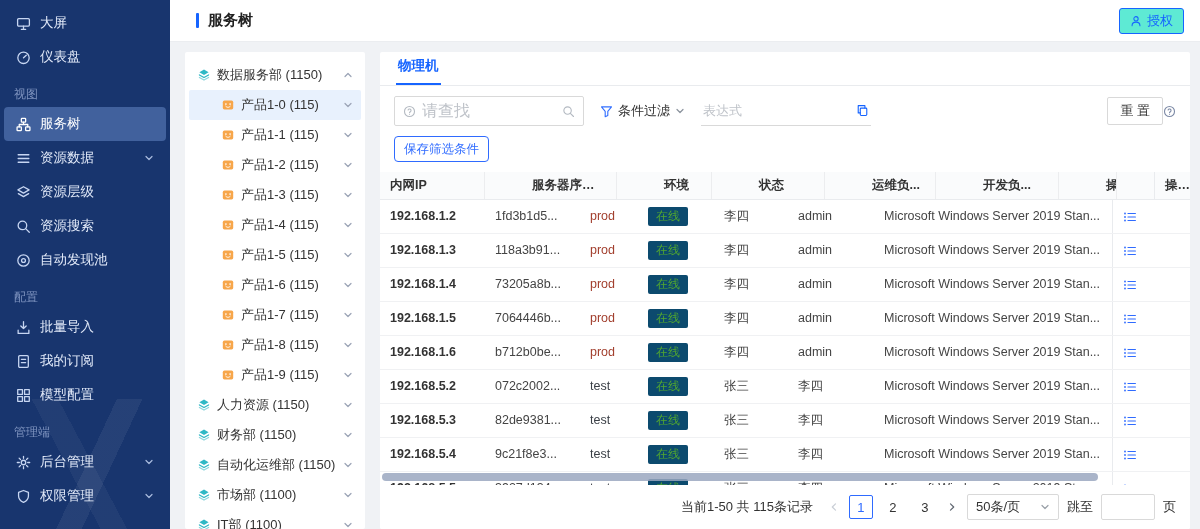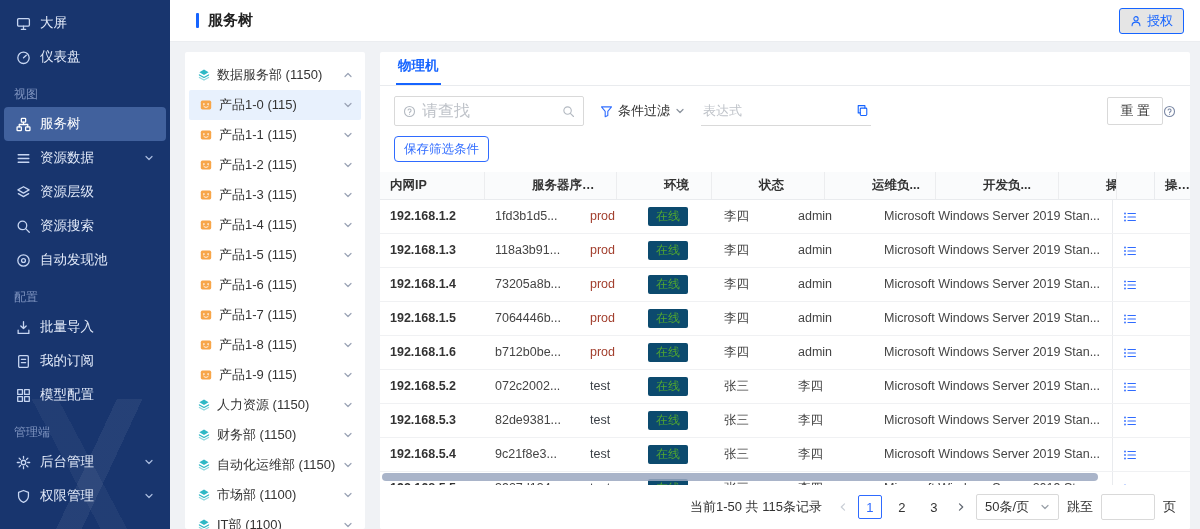--- a/index.html
+++ b/index.html
@@ -29,29 +29,29 @@
   .side-item.active .s-icon { color:#ffffff; }
   .side-item .s-chev { margin-left:auto; width:10px; height:10px; color:#aabcde; display:inline-flex; flex:0 0 10px; }
   .side-item .s-chev svg { width:10px; height:10px; }
   .side-section { padding:12px 14px 4px; font-size:12px; color:#7e93bf; }
 
   
   .main { flex:1; display:flex; flex-direction:column; min-width:0; }
   .topbar { height:42px; flex:0 0 42px; background:#fff; border-bottom:1px solid #ebedf0; display:flex; align-items:center; padding:0 16px 0 26px; }
   .title-bar { width:3px; height:15px; background:#1664ff; border-radius:1px; margin-right:9px; }
   .page-title { font-size:15px; font-weight:700; color:#222; }
-  .authorize-btn { margin-left:auto; display:flex; align-items:center; gap:5px; height:26px; padding:0 10px; border:1px solid #1664ff; border-radius:3px; color:#1664ff; background:#e5e5e5; font-size:13px; cursor:pointer; }
+  .authorize-btn { margin-left:auto; display:flex; align-items:center; gap:5px; height:26px; padding:0 10px; border:1px solid #1664ff; border-radius:3px; color:#1664ff; background:#5eead4; font-size:13px; cursor:pointer; }
   .authorize-btn .icn svg { width:12px; height:12px; }
 
   .content { flex:1; display:flex; min-height:0; }
 
   
   .tree-panel { width:180px; flex:0 0 180px; background:#fff; border-radius:2px; margin:10px 0 0 15px; padding:8px 4px; overflow:hidden; }
   .tree-node { display:flex; align-items:center; gap:6px; height:30px; padding:0 8px; border-radius:2px; cursor:pointer; white-space:nowrap; }
-  .tree-node.lvl1 { padding-left:10px; }
+  .tree-node.lvl1 { padding-left:32px; }
   .tree-node.selected { background:#e8f1fd; }
   .t-icon { width:14px; height:14px; flex:0 0 14px; display:inline-flex; }
   .t-icon svg { width:14px; height:14px; }
   .t-label { font-size:13px; color:#333; overflow:hidden; text-overflow:ellipsis; }
   .t-chev { margin-left:auto; width:10px; height:10px; color:#9aa3b5; display:inline-flex; flex:0 0 10px; }
   .t-chev svg { width:10px; height:10px; }
 
   
   .table-card { position:relative; flex:1; min-width:0; background:#fff; border-radius:2px; margin:10px 10px 0 15px; display:flex; flex-direction:column; overflow:hidden; }
   .tabs { height:34px; flex:0 0 34px; border-bottom:1px solid #e9ebee; display:flex; align-items:flex-end; padding:0 16px; }
@@ -99,21 +99,21 @@
 
   
   .hscroll { position:absolute; left:2px; bottom:48px; height:8px; width:716px; background:#9aa7c0; border-radius:4px; opacity:.85; z-index:4; cursor:grab; }
   .pagination { position:absolute; left:0; right:0; bottom:0; height:44px; background:#fff; display:flex; align-items:center; justify-content:flex-end; gap:8px; padding:0 14px; font-size:13px; color:#333; z-index:3; }
   .pg-sum { margin-right:6px; }
   .pg-btn { min-width:24px; height:24px; display:flex; align-items:center; justify-content:center; border-radius:2px; cursor:pointer; background:#fff; border:none; font-size:13px; color:#333; }
   .pg-btn.current { border:1px solid #2f6bff; color:#2f6bff; }
   .pg-arrow { color:#5f6670; cursor:pointer; display:inline-flex; padding:0 2px; }
   .pg-arrow.disabled { color:#c9ced6; }
   .pg-arrow svg { width:10px; height:10px; }
-  .pg-size { display:flex; align-items:center; gap:11px; height:26px; border:1px solid #d9d9d9; border-radius:2px; padding:0 8px; cursor:pointer; background:#fff; }
+  .pg-size { display:flex; align-items:center; gap:20px; height:26px; border:1px solid #d9d9d9; border-radius:2px; padding:0 8px; cursor:pointer; background:#fff; }
   .pg-size .caret { color:#9aa0a8; display:inline-flex; }
   .pg-size .caret svg { width:10px; height:10px; }
   .pg-jump-input { width:54px; height:26px; border:1px solid #d9d9d9; border-radius:2px; outline:none; padding:0 6px; font-size:13px; }
 </style>
 </head>
 <body>
 
 <div class="app">
 
   <aside class="sidebar">

